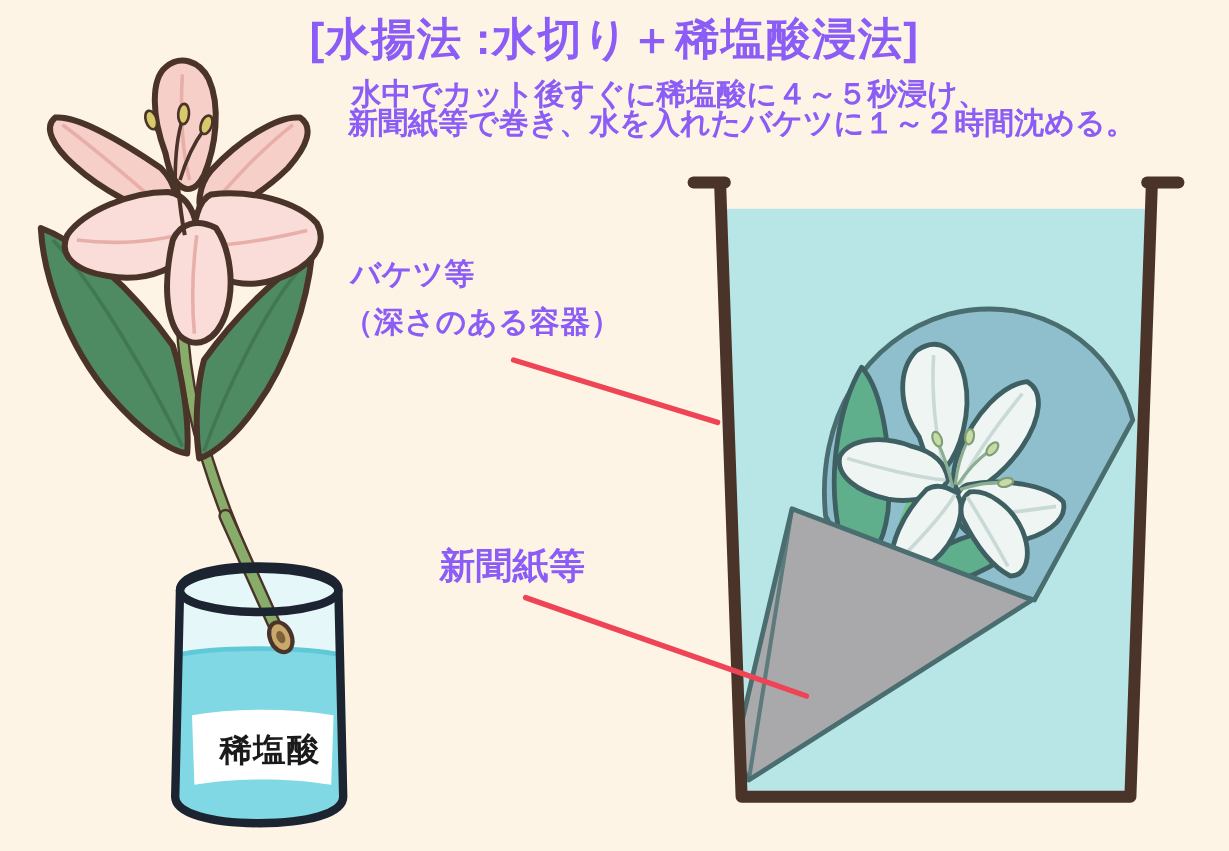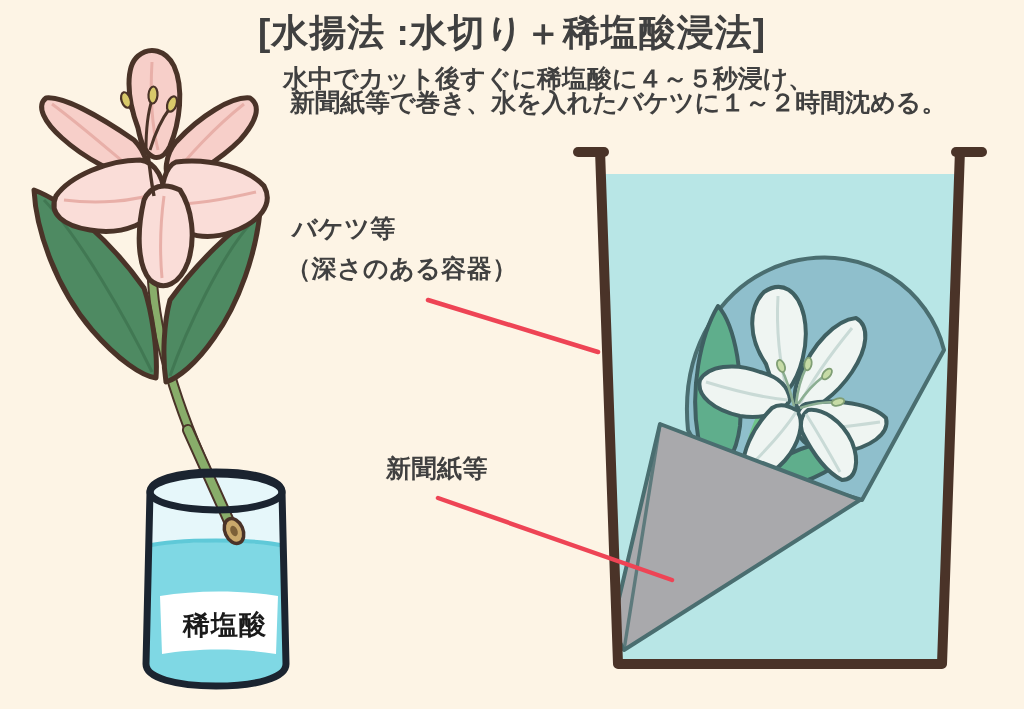--- a/index.html
+++ b/index.html
@@ -16,35 +16,35 @@
     font-family: "Liberation Sans", "DejaVu Sans", sans-serif;
   }
   #artboard {
     position: absolute;
     inset: 0;
     width: 1024px;
     height: 709px;
   }
   .txt {
     position: absolute;
-    color: #404040;
+    color: #8b5cf6;
     white-space: pre;
     font-weight: bold;
     letter-spacing: 0.5px;
   }
   #title {
     left: 0;
     top: 8px;
     width: 1024px;
     text-align: center;
     font-size: 37px;
     letter-spacing: 1px;
   }
   #desc-line-1 {
-    left: 283px;
+    left: 293px;
     top: 62px;
     font-size: 25px;
     letter-spacing: 0px;
   }
   #desc-line-2 {
     left: 290px;
     top: 86px;
     font-size: 25px;
     letter-spacing: 0px;
   }
@@ -54,22 +54,21 @@
     font-size: 25px;
   }
   #label-bucket-2 {
     left: 286px;
     top: 252px;
     font-size: 25px;
   }
   #label-newspaper {
     left: 366px;
     top: 452px;
-    font-size: 25px;
-    margin-left: 20px;
+    font-size: 30px;
   }
   #glass-label-text {
     position: absolute;
     left: 166px;
     top: 607px;
     width: 118px;
     text-align: center;
     font-size: 27px;
     font-weight: bold;
     color: #1A1A1A;

